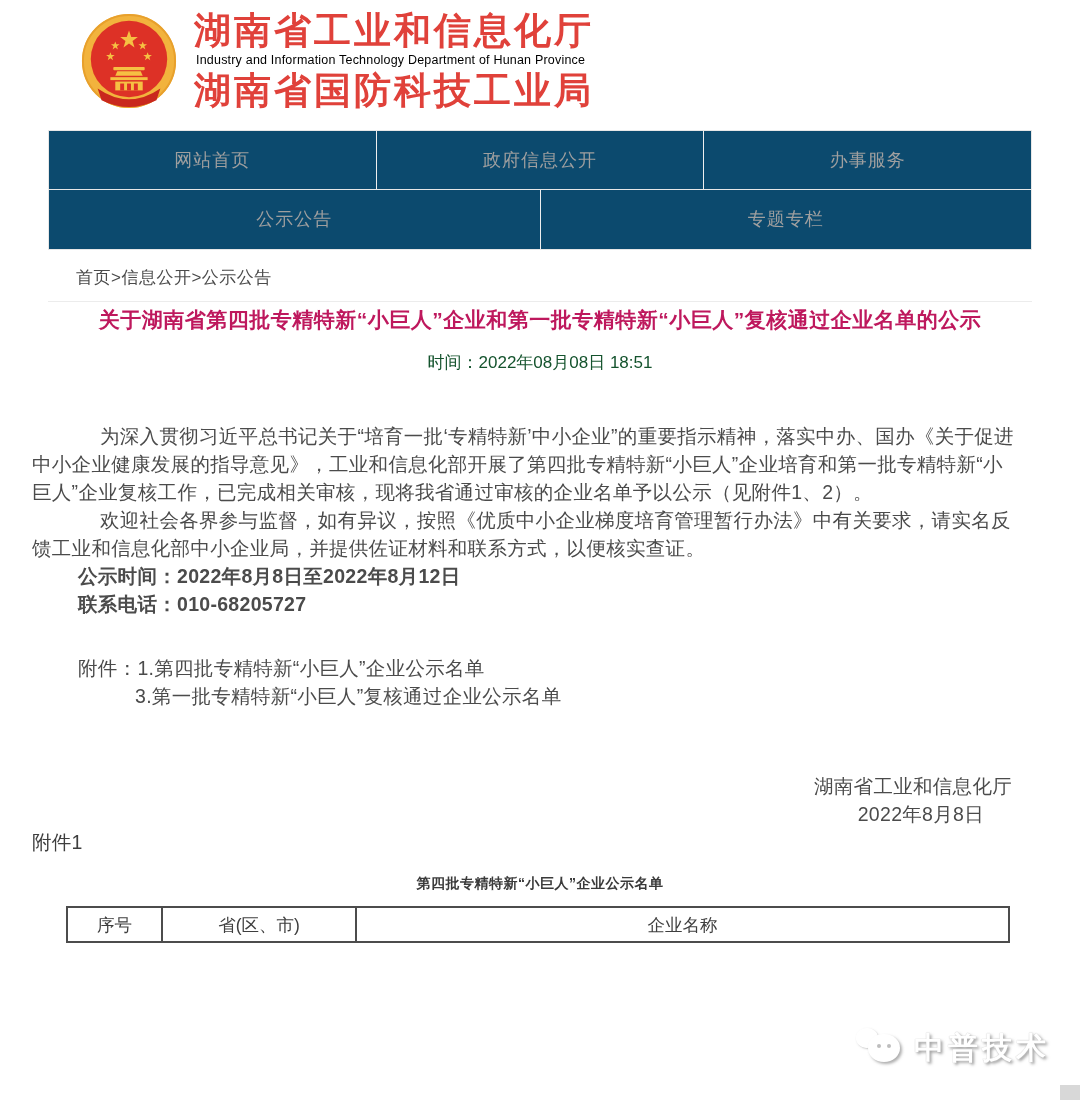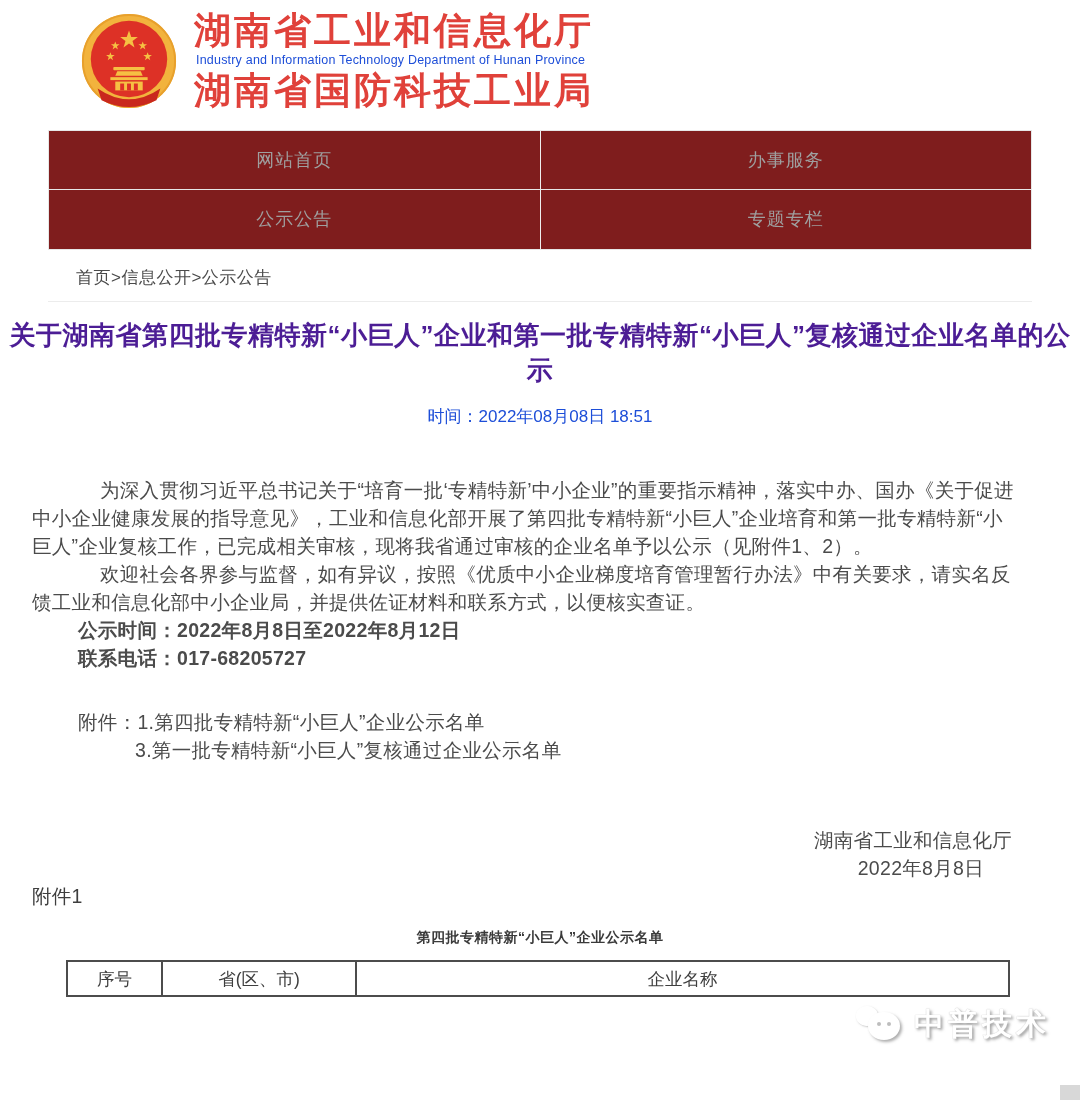--- a/index.html
+++ b/index.html
@@ -24,31 +24,31 @@
   .dept-title {
     font-size: 37px;
     font-weight: bold;
     color: #e0413a;
     letter-spacing: 3px;
     line-height: 1.12;
     white-space: nowrap;
   }
   .dept-sub {
     font-size: 12.5px;
-    color: #1d4ed8;
+    color: #000000;
     margin: 2px 0 3px 2px;
     letter-spacing: 0.2px;
     white-space: nowrap;
   }
 
   
   .nav {
     margin: 8px 48px 0 48px;
     border: 1px solid #e7e7e7;
-    background: #7f1d1d;
+    background: #0c4a6e;
   }
   .nav-row { display: flex; height: 59px; }
   .nav-row.first { border-bottom: 1px solid #e7e7e7; }
   .nav-cell {
     flex: 1;
     display: flex;
     align-items: center;
     justify-content: center;
     font-size: 18px;
     color: #9f9f9f;
@@ -68,29 +68,29 @@
   .rule {
     border: none;
     border-top: 1px solid #ececec;
     margin: 12px 48px 0 48px;
   }
 
   
   .art-title {
     text-align: center;
     font-weight: bold;
-    font-size: 26px;
-    color: #4c1d95;
-    margin-top: 16px;
+    font-size: 21px;
+    color: #be185d;
+    margin-top: 4px;
     letter-spacing: 0.5px;
   }
   .art-time {
     text-align: center;
     font-size: 17px;
-    color: #1d4ed8;
+    color: #14532d;
     margin-top: 17px;
   }
 
   
   .art-body {
     margin: 48px 58px 0 32px;
     font-size: 19.5px;
     color: #4b4b4b;
     line-height: 28px;
     letter-spacing: 0.3px;
@@ -131,24 +131,24 @@
     text-align: center;
     padding: 0;
     background: #ffffff;
   }
   .col-num { width: 95px; }
   .col-prov { width: 194px; }
 
   
   .watermark {
     position: absolute;
-    top: 1004px;
+    top: 1028px;
     right: 30px;
     display: flex;
-    align-items: center;
+    align-items: flex-start;
     pointer-events: none;
   }
   .wm-logo { position: relative; width: 48px; height: 38px; margin-right: 10px; }
   .wm-bubble-back {
     position: absolute; left: 0; top: 0;
     width: 22px; height: 20px; border-radius: 50%;
     background: rgba(255,255,255,0.9);
     box-shadow: 1px 1px 2px rgba(140,140,140,0.55);
   }
   .wm-bubble {
@@ -204,39 +204,40 @@
   <div class="dept-titles">
     <div class="dept-title">湖南省工业和信息化厅</div>
     <div class="dept-sub">Industry and Information Technology Department of Hunan Province</div>
     <div class="dept-title">湖南省国防科技工业局</div>
   </div>
 </div>
 
 <div class="nav">
   <div class="nav-row first">
     <div class="nav-cell">网站首页</div>
+    <div class="nav-cell">政府信息公开</div>
     <div class="nav-cell">办事服务</div>
   </div>
   <div class="nav-row">
     <div class="nav-cell">公示公告</div>
     <div class="nav-cell">专题专栏</div>
   </div>
 </div>
 
 <div class="breadcrumb">首页&gt;信息公开&gt;公示公告</div>
 <hr class="rule">
 
 <div class="art-title">关于湖南省第四批专精特新“小巨人”企业和第一批专精特新“小巨人”复核通过企业名单的公示</div>
 <div class="art-time">时间：2022年08月08日 18:51</div>
 
 <div class="art-body">
   <p class="para">为深入贯彻习近平总书记关于“培育一批‘专精特新’中小企业”的重要指示精神，落实中办、国办《关于促进中小企业健康发展的指导意见》，工业和信息化部开展了第四批专精特新“小巨人”企业培育和第一批专精特新“小巨人”企业复核工作，已完成相关审核，现将我省通过审核的企业名单予以公示（见附件1、2）。</p>
   <p class="para">欢迎社会各界参与监督，如有异议，按照《优质中小企业梯度培育管理暂行办法》中有关要求，请实名反馈工业和信息化部中小企业局，并提供佐证材料和联系方式，以便核实查证。</p>
   <p class="kv-line">公示时间：2022年8月8日至2022年8月12日</p>
-  <p class="kv-line">联系电话：017-68205727</p>
+  <p class="kv-line">联系电话：010-68205727</p>
 
   <div class="attachments">
     <p class="attach-line1">附件：1.第四批专精特新“小巨人”企业公示名单</p>
     <p class="attach-line2">3.第一批专精特新“小巨人”复核通过企业公示名单</p>
   </div>
 
   <div class="sign-block">
     <div class="sign-name">湖南省工业和信息化厅</div>
     <div class="sign-date">2022年8月8日</div>
   </div>

